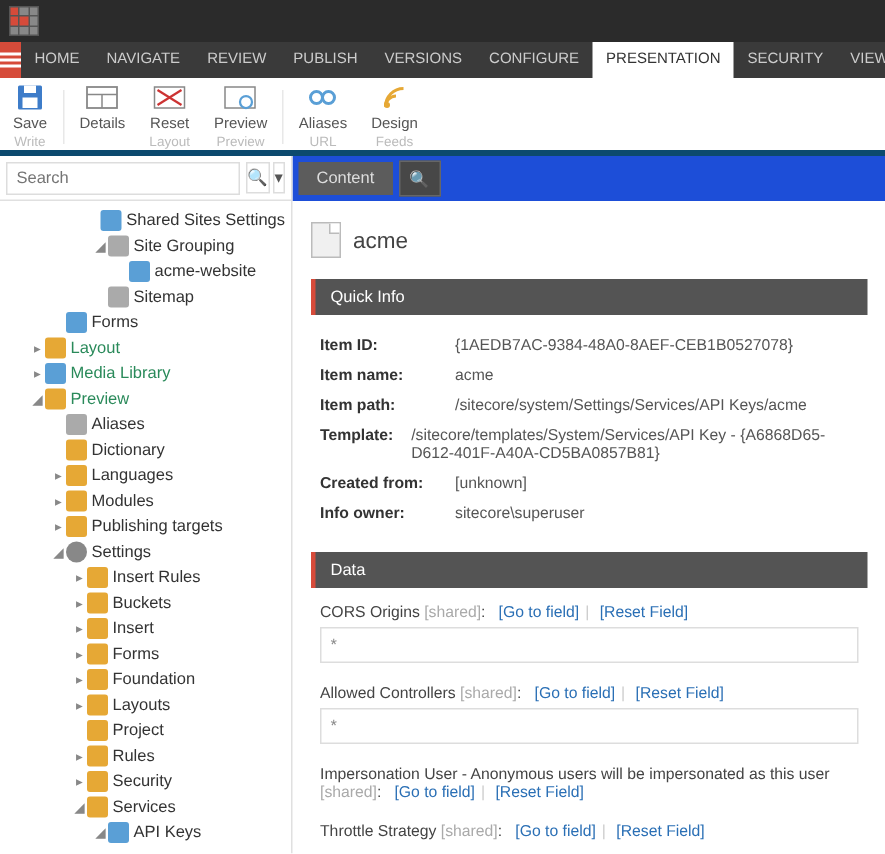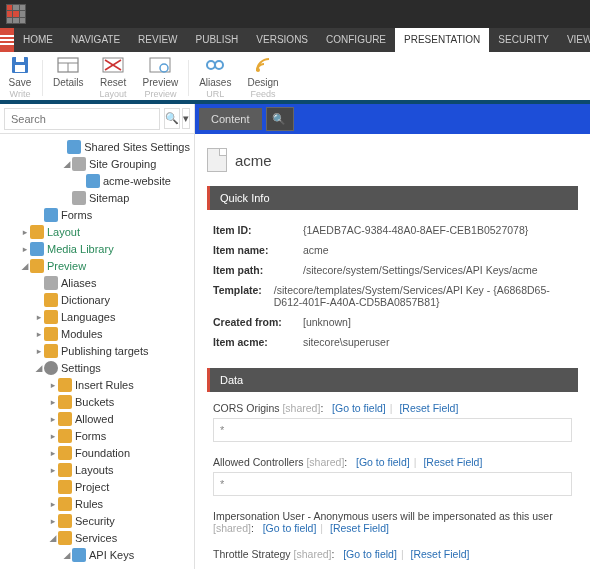--- a/index.html
+++ b/index.html
@@ -248,21 +248,21 @@
           <span class="tree-label">Insert Rules</span>
         </div>
         <div class="tree-row" style="padding-left: 48px;">
           <span class="tree-toggle">▸</span>
           <span class="tree-icon ic-folder"></span>
           <span class="tree-label">Buckets</span>
         </div>
         <div class="tree-row" style="padding-left: 48px;">
           <span class="tree-toggle">▸</span>
           <span class="tree-icon ic-folder"></span>
-          <span class="tree-label">Allowed</span>
+          <span class="tree-label">Insert</span>
         </div>
         <div class="tree-row" style="padding-left: 48px;">
           <span class="tree-toggle">▸</span>
           <span class="tree-icon ic-folder"></span>
           <span class="tree-label">Forms</span>
         </div>
         <div class="tree-row" style="padding-left: 48px;">
           <span class="tree-toggle">▸</span>
           <span class="tree-icon ic-folder"></span>
           <span class="tree-label">Foundation</span>
@@ -329,21 +329,21 @@
           </div>
           <div class="info-row">
             <div class="info-label">Template:</div>
             <div class="info-value">/sitecore/templates/System/Services/API Key - {A6868D65-D612-401F-A40A-CD5BA0857B81}</div>
           </div>
           <div class="info-row">
             <div class="info-label">Created from:</div>
             <div class="info-value">[unknown]</div>
           </div>
           <div class="info-row">
-            <div class="info-label">Item acme:</div>
+            <div class="info-label">Info owner:</div>
             <div class="info-value">sitecore\superuser</div>
           </div>
         </div>
 
       <div class="section-hdr">Data</div>
       <div class="section-body">
         <div class="field-block">
           <div class="field-label-row">
             <span>CORS Origins</span> <span class="shared">[shared]</span>: &nbsp;
             <span class="link">[Go to field]</span><span class="sep">|</span>

